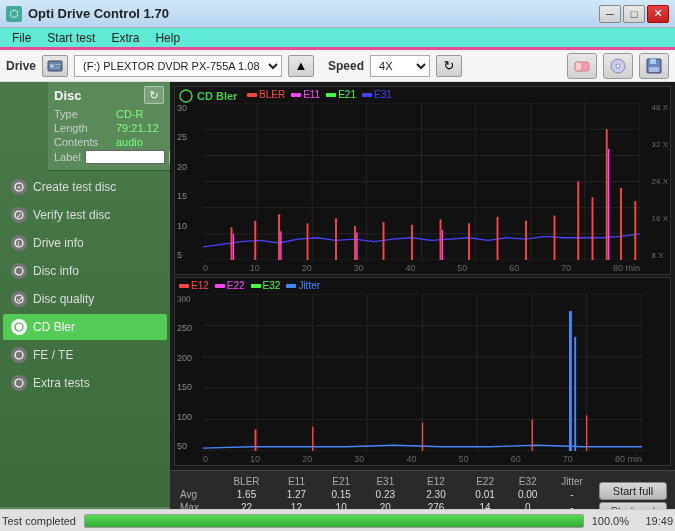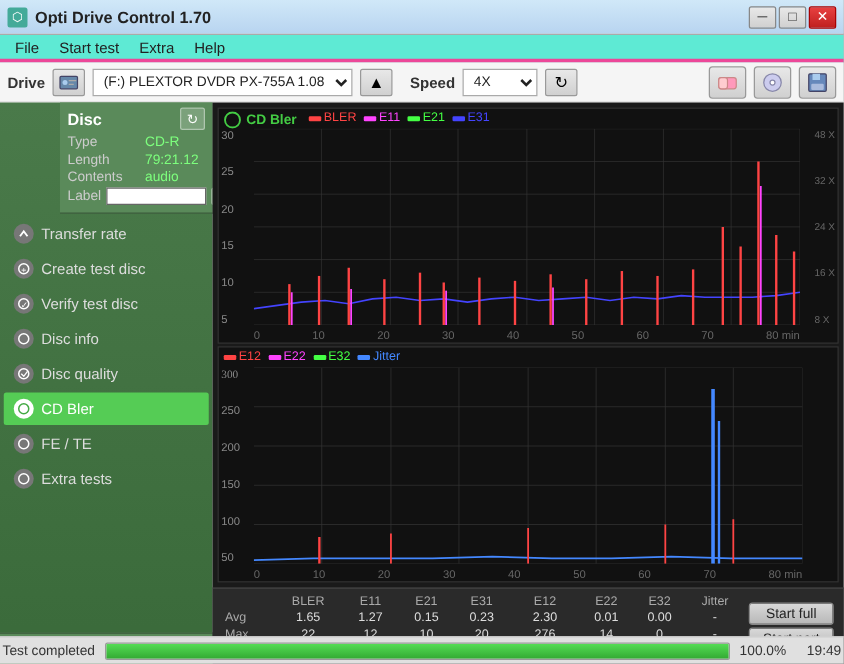--- a/index.html
+++ b/index.html
@@ -428,42 +428,43 @@
         <span class="disc-key">Label</span>
         <input class="label-input" type="text" value="" style="">
         <div class="label-settings-btn">⚙</div>
       </div>
     </div>
 
     <div class="nav-items">
       <div class="nav-item">
         <div class="nav-icon gray">
           <svg width="10" height="10" viewBox="0 0 10 10">
-              <polyline points="2,7 5,3 8,7" fill="none" stroke="white" stroke-width="1.5"></polyline>
-            </svg>
-        </div>
-        <span>Transfer rate</span>
-      </div>
-      <div class="nav-item">
-        <div class="nav-icon gray">
-          <svg width="10" height="10" viewBox="0 0 10 10">
               <circle cx="5" cy="5" r="4" fill="none" stroke="white" stroke-width="1.2"></circle>
               <text x="3" y="8" font-size="7" fill="white">+</text>
             </svg>
         </div>
         <span>Create test disc</span>
       </div>
       <div class="nav-item">
         <div class="nav-icon gray">
           <svg width="10" height="10" viewBox="0 0 10 10">
               <circle cx="5" cy="5" r="4" fill="none" stroke="white" stroke-width="1.2"></circle>
               <text x="2.5" y="8" font-size="7" fill="white">✓</text>
             </svg>
         </div>
         <span>Verify test disc</span>
+      </div>
+      <div class="nav-item">
+        <div class="nav-icon gray">
+          <svg width="10" height="10" viewBox="0 0 10 10">
+              <circle cx="5" cy="5" r="4" fill="none" stroke="white" stroke-width="1.2"></circle>
+              <text x="3.5" y="8" font-size="7" fill="white">i</text>
+            </svg>
+        </div>
+        <span>Drive info</span>
       </div>
       <div class="nav-item">
         <div class="nav-icon gray">
           <svg width="10" height="10" viewBox="0 0 10 10">
               <circle cx="5" cy="5" r="4" fill="none" stroke="white" stroke-width="1.2"></circle>
             </svg>
         </div>
         <span>Disc info</span>
       </div>
       <div class="nav-item">

